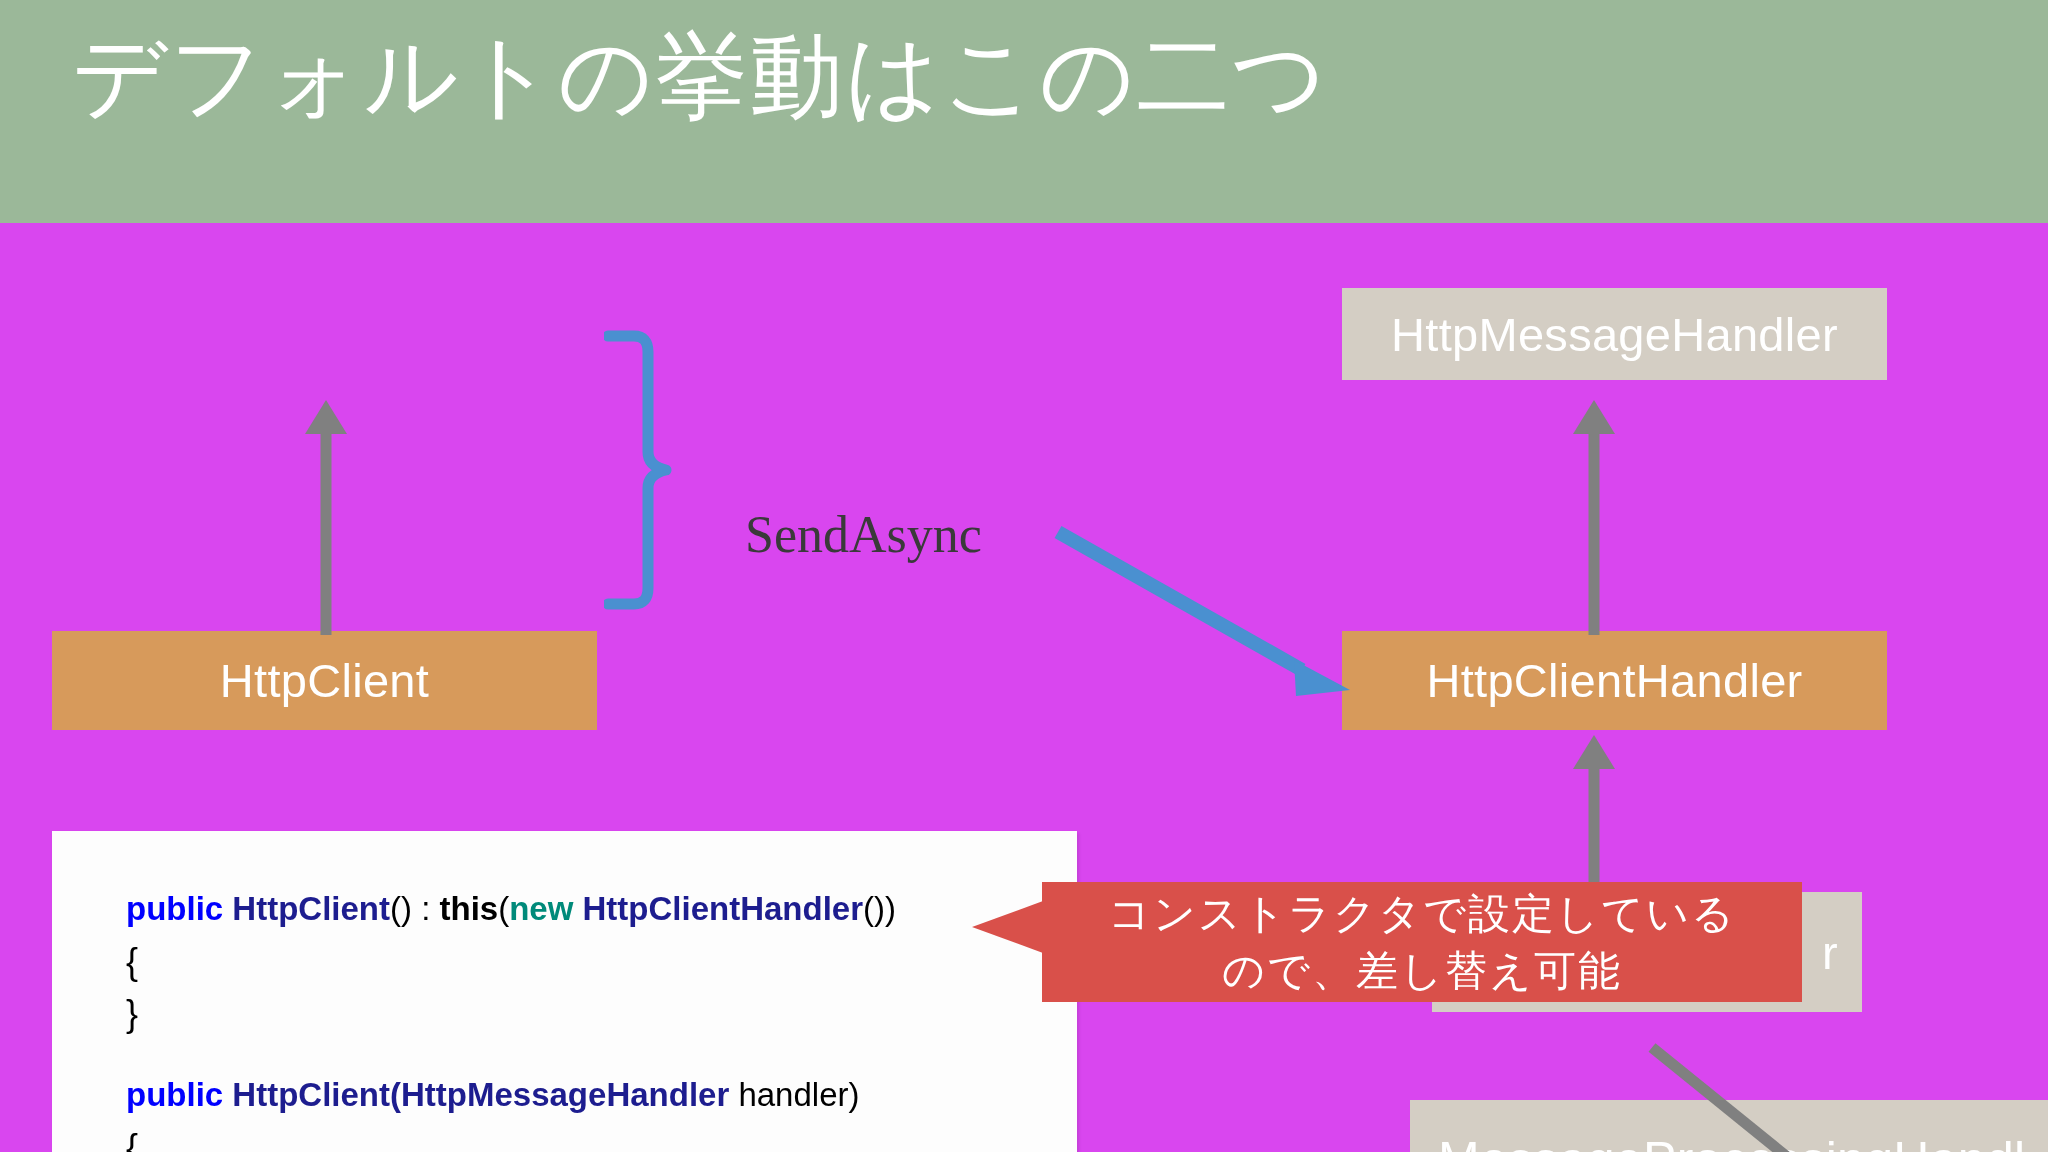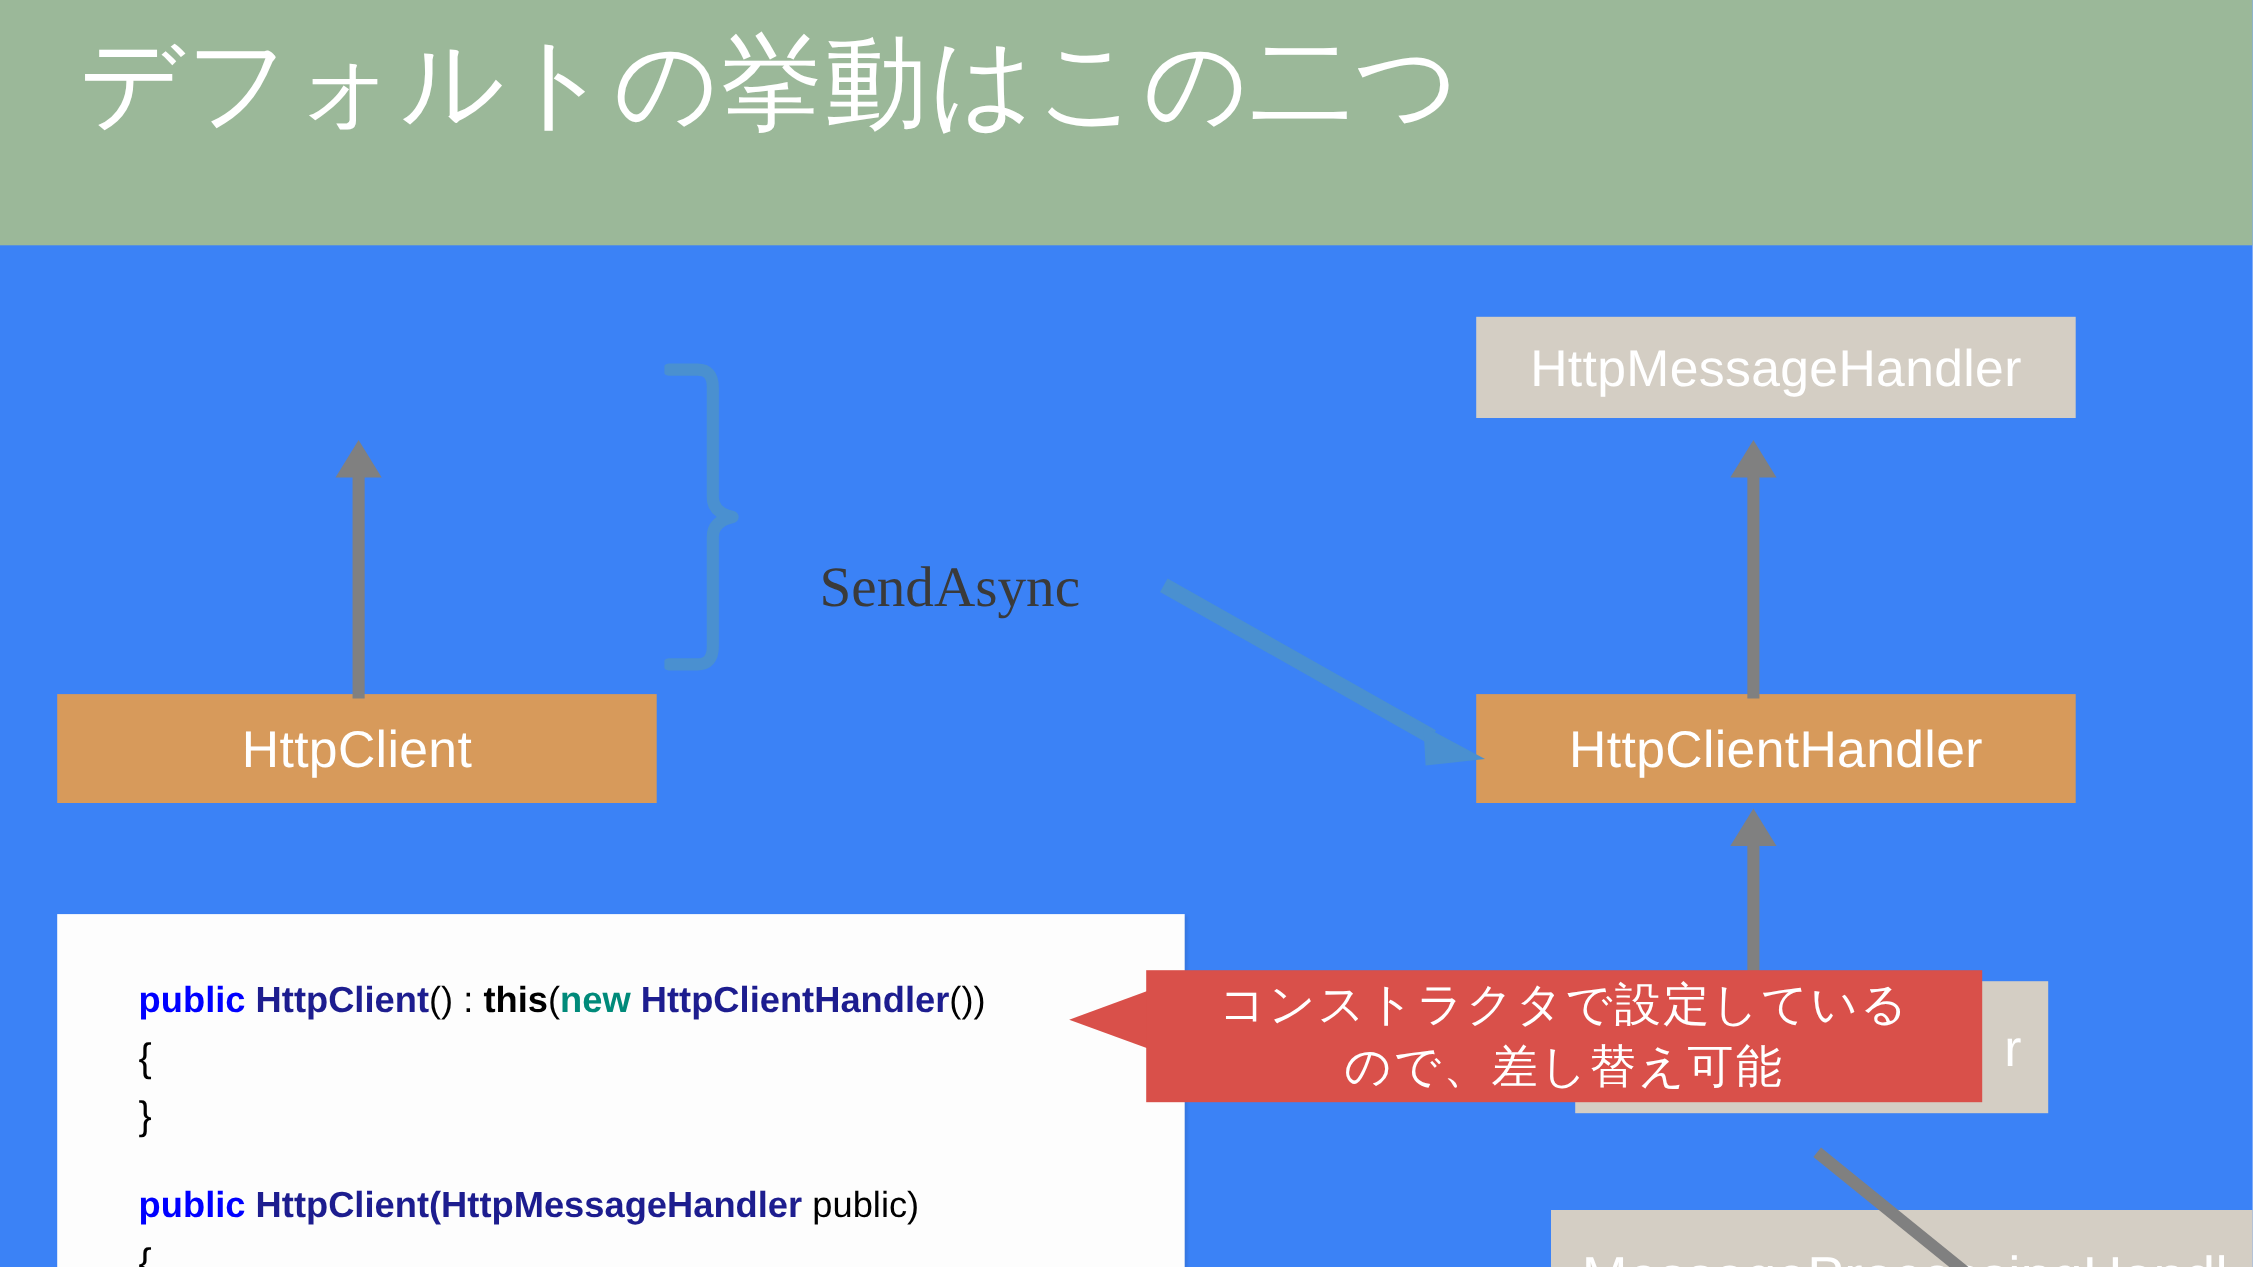--- a/index.html
+++ b/index.html
@@ -5,21 +5,21 @@
   html, body {
     margin: 0;
     padding: 0;
     background: #ffffff;
   }
   #slide {
     position: relative;
     width: 2048px;
     height: 1152px;
     overflow: hidden;
-    background: #3b82f6;
+    background: #d946ef;
     font-family: "Liberation Sans", sans-serif;
   }
 
   
   .banner {
     position: absolute;
     left: 0; top: 0;
     width: 2048px;
     height: 223px;
     background: #9bb899;
@@ -252,21 +252,21 @@
 
     <div class="code-line cl1">
       <span class="tk-brace">{</span>
     </div>
 
     <div class="code-line cl2">
       <span class="tk-brace">}</span>
     </div>
 
     <div class="code-line cl4">
-      <span class="tk-kw">public </span><span class="tk-type">HttpClient(</span><span class="tk-type">HttpMessageHandler</span><span class="tk-plain"> public)</span>
+      <span class="tk-kw">public </span><span class="tk-type">HttpClient(</span><span class="tk-type">HttpMessageHandler</span><span class="tk-plain"> handler)</span>
     </div>
 
     <div class="code-line cl5">
       <span class="tk-brace">{</span>
     </div>
 
     <div class="code-line cl6">
       <span class="tk-brace">}</span>
     </div>
 

